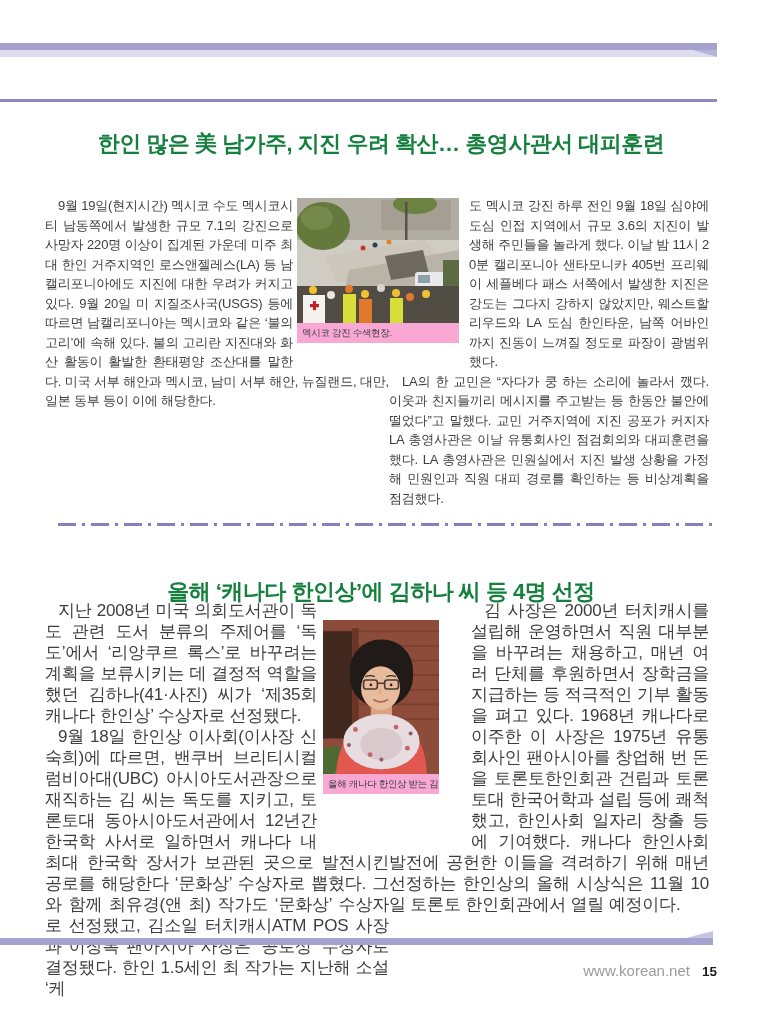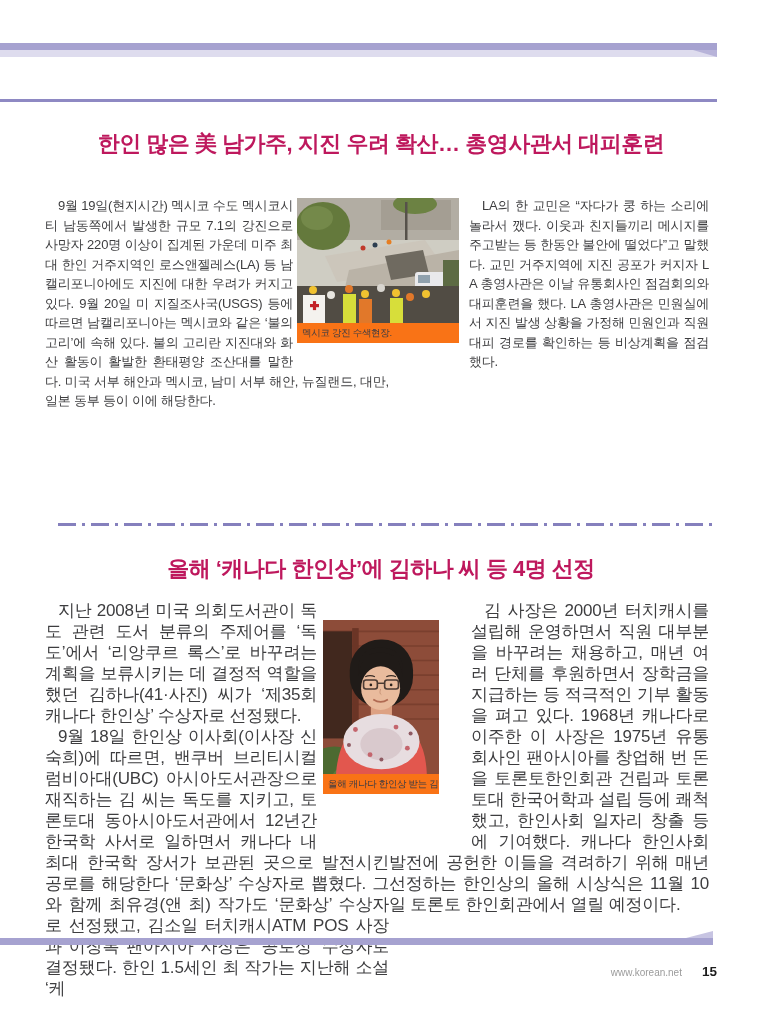--- a/index.html
+++ b/index.html
@@ -11,24 +11,24 @@
   
   .band-dark  { position:absolute; left:0; top:43px; width:717px; height:7px; background:#a6a2d0; }
   .band-light { position:absolute; left:0; top:50px; width:717px; height:7px; background:#dedcee; }
   .band-tri   { position:absolute; left:693px; top:50px; width:24px; height:7px; background:#b7b3d9;
                 clip-path:polygon(0 0,100% 0,100% 100%); }
   .header-rule{ position:absolute; left:0; top:99px; width:717px; height:3px; background:#8e89c3; }
 
   
   .headline {
     position:absolute; left:45px; width:672px; margin:0; text-align:center;
-    font-size:22px; line-height:28px; font-weight:bold; color:#be185d; letter-spacing:-0.5px;
+    font-size:22px; line-height:28px; font-weight:bold; color:#15803d; letter-spacing:-0.5px;
   }
   #headline1 { top:130px; }
-  #headline2 { top:555px;text-align:center; }
+  #headline2 { top:578px;text-align:center; }
 
   
   .cols { position:absolute; left:45px; width:672px; display:flex; }
   #cols1 { top:196px; height:305px; }
   #cols2 { top:600px; height:345px; }
   .col  { text-align:justify; color:#3d3d3f; }
   .col p { margin:0; word-break:break-all; }
   .col p.indent { text-indent:13px; }
   #cols1 .col { font-size:13px; line-height:19.5px; letter-spacing:-0.2px; }
   #cols2 .col { font-size:17px; line-height:21px;   letter-spacing:-0.2px; }
@@ -40,38 +40,38 @@
   #cols1 .col2 .spacer-l { width:80px; height:162px; }
   #cols2 .col1 .spacer-r { width:72px; height:240px; }
   #cols2 .col2 .spacer-l { width:82px; height:240px; }
 
   
   .fig { position:absolute; margin:0; z-index:2; }
   #fig1 { left:252px; top:2px;  width:162px; }
   #fig2 { left:278px; top:20px; width:116px; }
   .fig svg { display:block; width:100%; height:auto; }
   .fig figcaption {
-    background:#f97316; color:#3c3c44; font-size:9.5px; line-height:12px;
+    background:#f9a8d4; color:#3c3c44; font-size:9.5px; line-height:12px;
     padding:4px 6px 4px 5px; letter-spacing:-0.3px; white-space:nowrap; overflow:hidden;
   }
 
   
   .divider {
     position:absolute; left:58px; top:523px; width:659px; height:3px;
     background-image:repeating-linear-gradient(to right,
       #8580bd 0 18px, transparent 18px 24px, #8580bd 24px 27px, transparent 27px 33px);
   }
 
   
   .footer-bar { position:absolute; left:0; top:938px; width:713px; height:7px; background:#a6a2d0; }
   .footer-tri { position:absolute; left:686px; top:931px; width:27px; height:7px; background:#c7c4e2;
                 clip-path:polygon(100% 0,0 100%,100% 100%); }
   .footer-info { position:absolute; top:962px; left:45px; width:672px; text-align:right; }
-  .footer-url  { font-size:10px; color:#9b9b9b; vertical-align:baseline; }
-  .footer-page { font-size:13.5px; font-weight:bold; color:#1c1c1c; margin-left:20px; }
+  .footer-url  { font-size:15px; color:#9b9b9b; vertical-align:baseline; }
+  .footer-page { font-size:13.5px; font-weight:bold; color:#1c1c1c; margin-left:12px; }
 </style>
 </head>
 <body>
 
 <div class="page">
 
   <div class="band-dark"></div>
   <div class="band-light"></div>
   <div class="band-tri"></div>
   <div class="header-rule"></div>
@@ -115,20 +115,21 @@
       </svg>
       <figcaption>멕시코 강진 수색현장.</figcaption>
     </figure>
 
     <div class="col col1">
       <div class="spacer-r"></div>
       <p class="indent">9월 19일(현지시간) 멕시코 수도 멕시코시티 남동쪽에서 발생한 규모 7.1의 강진으로 사망자 220명 이상이 집계된 가운데 미주 최대 한인 거주지역인 로스앤젤레스(LA) 등 남캘리포니아에도 지진에 대한 우려가 커지고 있다. 9월 20일 미 지질조사국(USGS) 등에 따르면 남캘리포니아는 멕시코와 같은 ‘불의 고리’에 속해 있다. 불의 고리란 지진대와 화산 활동이 활발한 환태평양 조산대를 말한다. 미국 서부 해안과 멕시코, 남미 서부 해안, 뉴질랜드, 대만, 일본 동부 등이 이에 해당한다.</p>
     </div>
     <div class="col col2">
       <div class="spacer-l"></div>
+      <p>도 멕시코 강진 하루 전인 9월 18일 심야에 도심 인접 지역에서 규모 3.6의 지진이 발생해 주민들을 놀라게 했다. 이날 밤 11시 20분 캘리포니아 샌타모니카 405번 프리웨이 세플베다 패스 서쪽에서 발생한 지진은 강도는 그다지 강하지 않았지만, 웨스트할리우드와 LA 도심 한인타운, 남쪽 어바인까지 진동이 느껴질 정도로 파장이 광범위했다.</p>
       <p class="indent">LA의 한 교민은 “자다가 쿵 하는 소리에 놀라서 깼다. 이웃과 친지들끼리 메시지를 주고받는 등 한동안 불안에 떨었다”고 말했다. 교민 거주지역에 지진 공포가 커지자 LA 총영사관은 이날 유통회사인 점검회의와 대피훈련을 했다. LA 총영사관은 민원실에서 지진 발생 상황을 가정해 민원인과 직원 대피 경로를 확인하는 등 비상계획을 점검했다.</p>
     </div>
   </div>
 
   <div class="divider"></div>
 
   <h1 class="headline" id="headline2">올해 ‘캐나다 한인상’에 김하나 씨 등 4명 선정</h1>
 
   <div class="cols" id="cols2">
     <figure class="fig" id="fig2">

